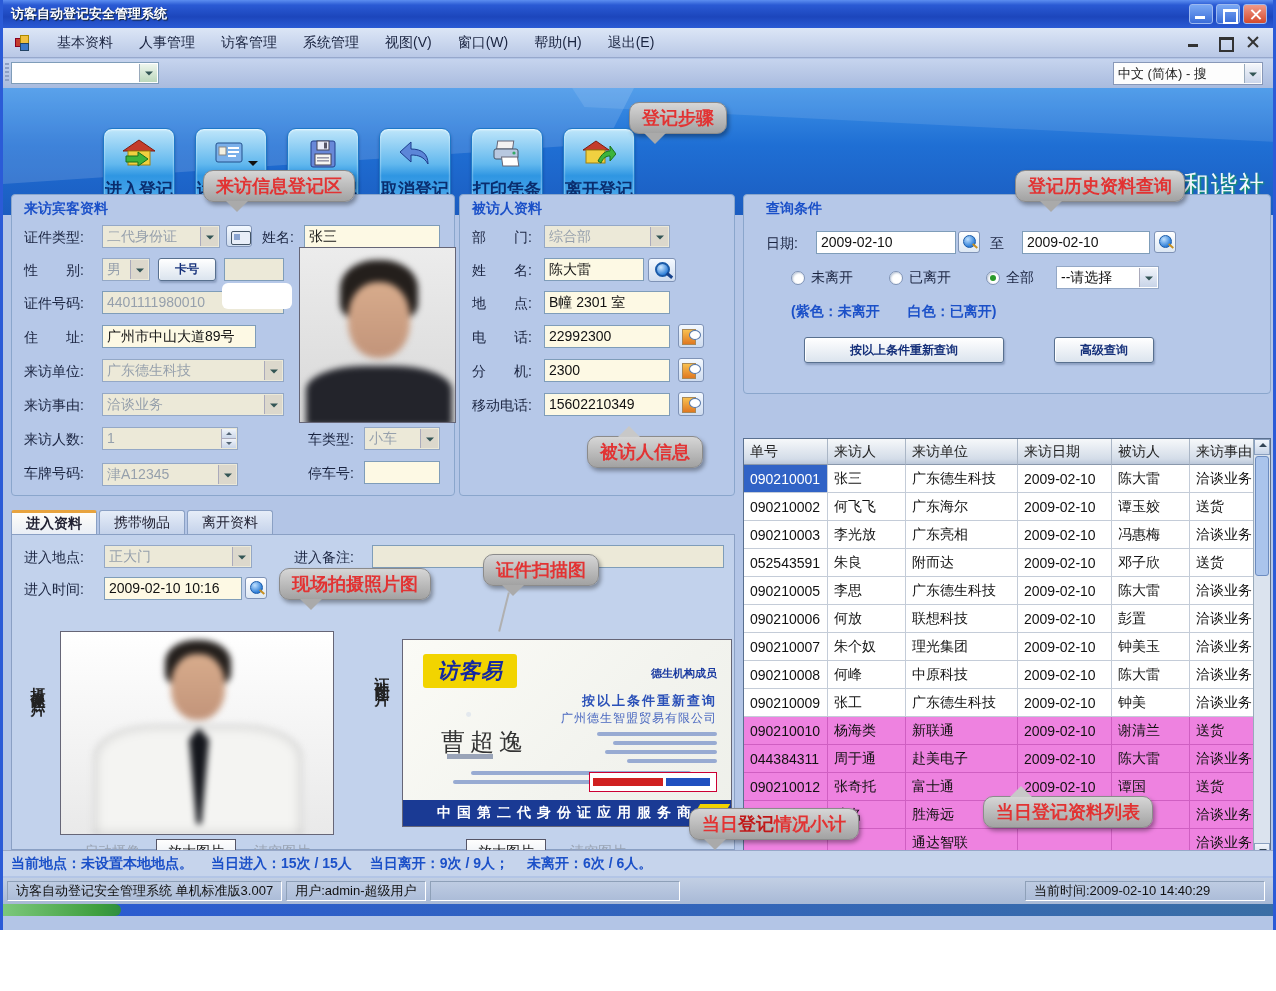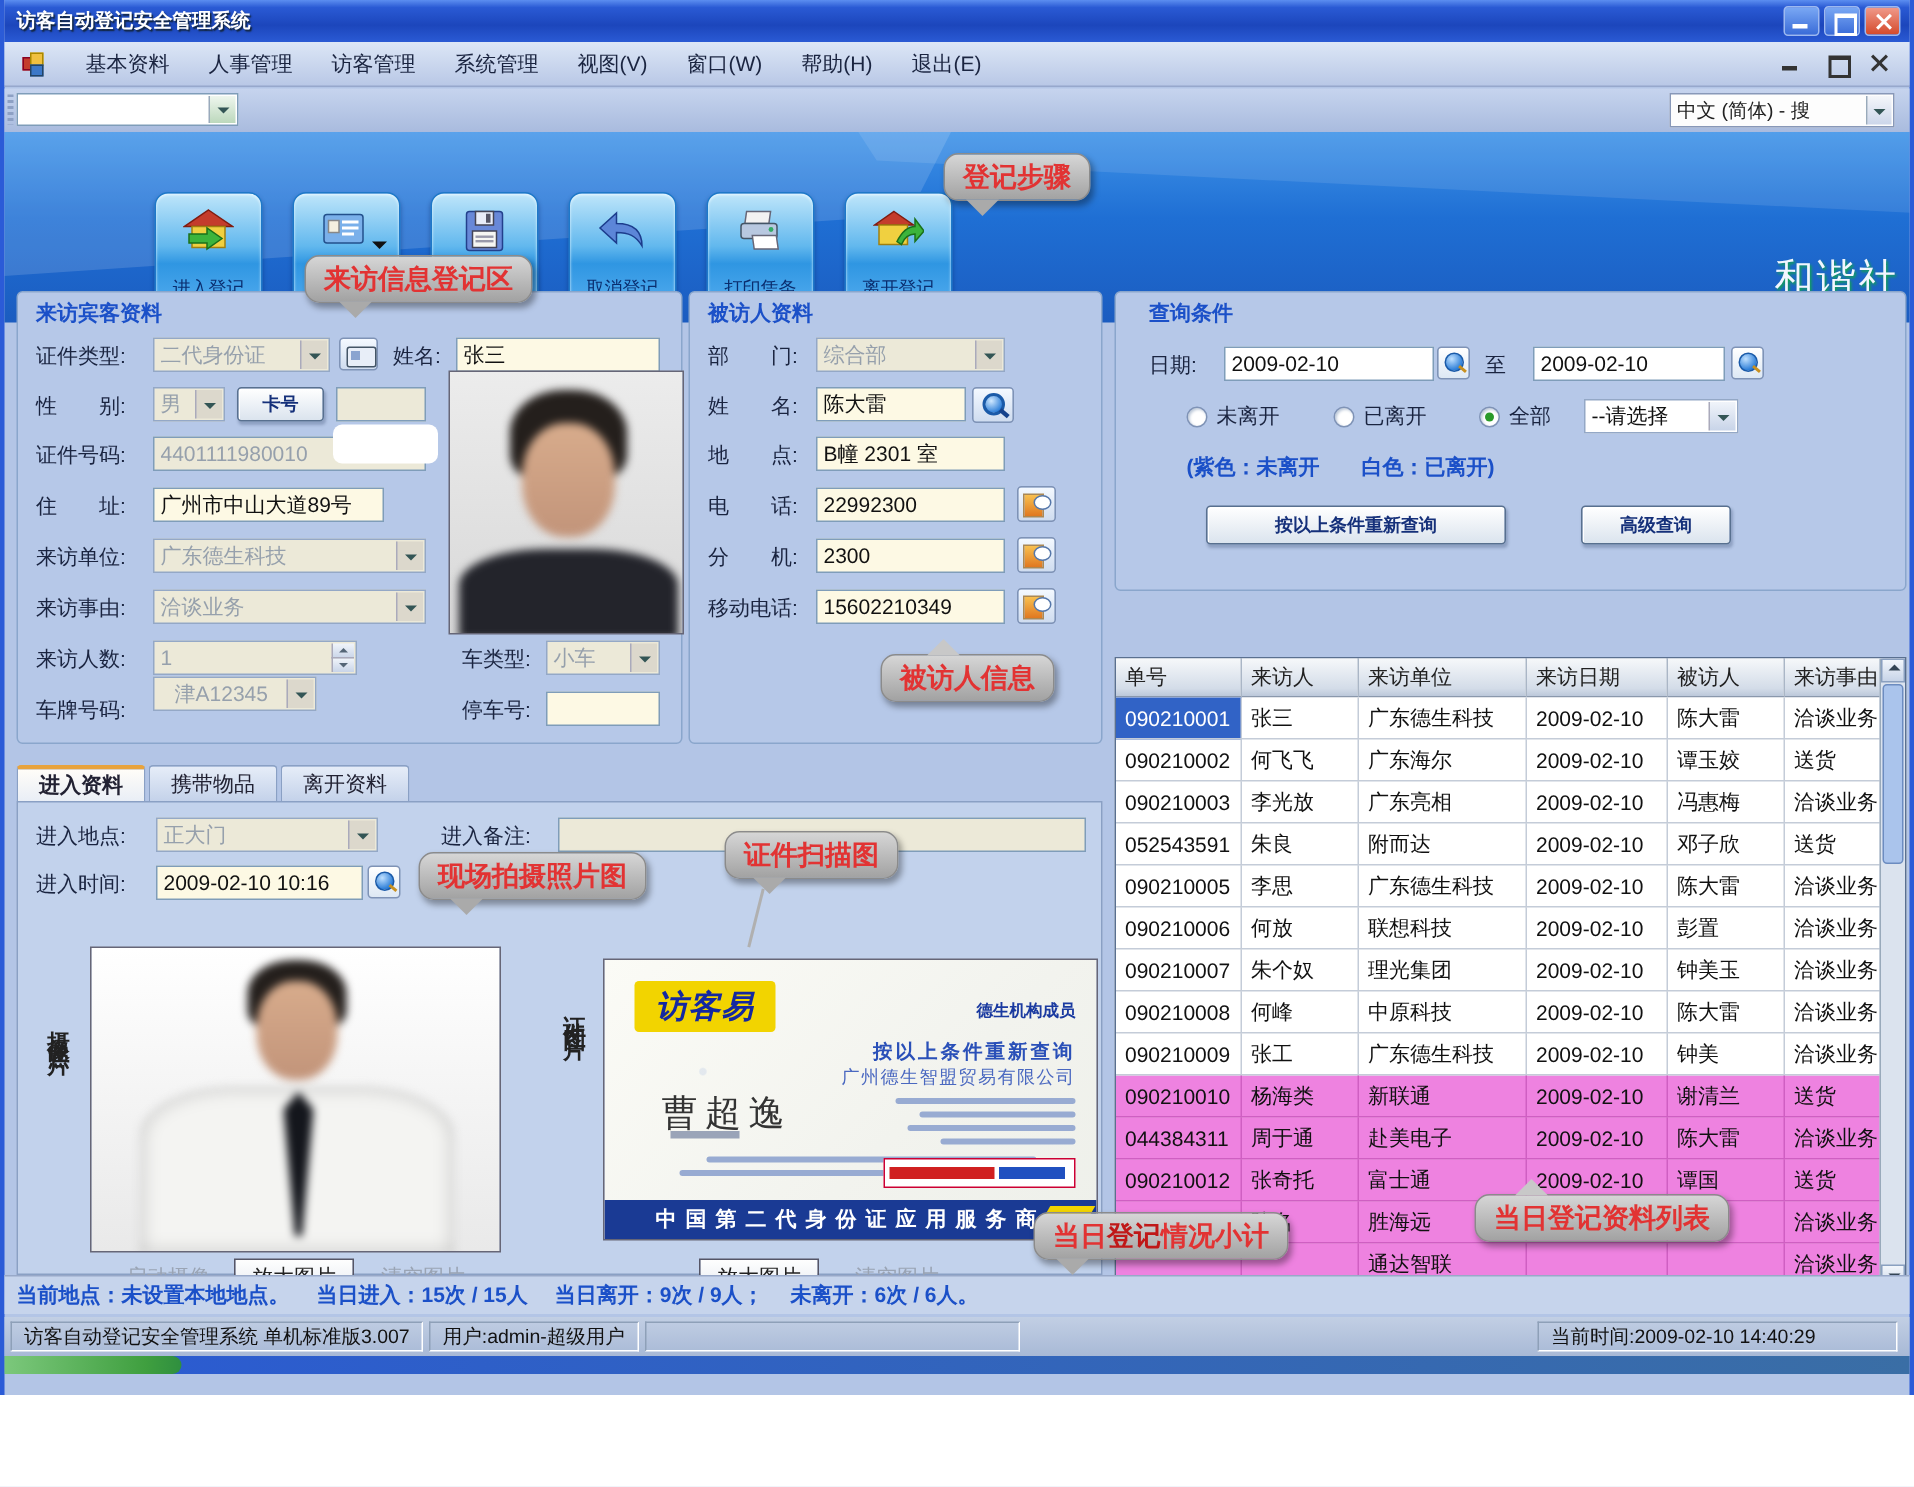--- a/index.html
+++ b/index.html
@@ -58,21 +58,21 @@
   .band .shine1 { position:absolute; left:-80px; top:-40px; width:700px; height:120px;
     background:rgba(255,255,255,.14); transform:skew(-30deg) rotate(-4deg); }
   .band .shine2 { position:absolute; left:560px; top:-70px; width:800px; height:110px;
     background:rgba(255,255,255,.10); transform:skew(35deg) rotate(3deg); }
   .brand { position:absolute; right:6px; top:48px; color:#f2f6ff; font-size:26px; letter-spacing:2px;
     text-shadow:1px 1px 2px #1a4; white-space:nowrap;margin-top:32px; }
   .bigbtn { position:absolute; top:40px; width:72px; height:80px; border-radius:9px; cursor:pointer;
     background:linear-gradient(180deg,#bfe6fa 0%,#62b8ee 45%,#2f96e2 60%,#55aef0 100%);
     border:1px solid #1e78c8; box-shadow:inset 0 1px 2px #eaf8ff,0 2px 3px rgba(0,30,80,.35);
     display:flex; flex-direction:column; align-items:center; justify-content:flex-end; padding-bottom:6px; }
-  .bigbtn .blabel { font-size:12px; font-weight:normal; color:#0a2d6e; white-space:nowrap; }
+  .bigbtn .blabel { font-size:17px; font-weight:bold; color:#0a2d6e; white-space:nowrap; }
   .bigbtn svg { position:absolute; top:10px; left:50%; transform:translateX(-50%); }
   .ddmark { position:absolute; right:8px; top:32px; width:0; height:0; border:5px solid transparent; border-top-color:#111; border-bottom-width:0; }
 
   
   .groupbox { position:absolute; border:1px solid #8aa6cc; border-radius:4px; background:#b6c8e8; }
   .gtitle { position:absolute; left:12px; top:5px; color:#1b50c8; font-weight:bold; font-size:14px; }
   .flabel { position:absolute; font-size:14px; color:#1a2440; white-space:pre; }
   .tfield { position:absolute; height:23px; border:1px solid #7f9db9; background:#fdf9e4;
     font-size:14px; color:#111; padding:2px 4px; white-space:nowrap; overflow:hidden; }
   .tfield.white { background:#fff; }
@@ -385,21 +385,21 @@
     <span class="flabel" style="left:12px; top:236px;">来访人数:</span>
     <span class="spin" style="left:90px; top:232px; width:136px;">
       <span>1</span><span class="up"></span><span class="dn"></span></span>
     <span class="flabel" style="left:296px; top:236px;">车类型:</span>
     <span class="combo dis" style="left:352px; top:232px; width:76px;">
       <span>小车</span><span class="arrowbox">
             <span class="arr-down"></span>
           </span></span>
 
     <span class="flabel" style="left:12px; top:270px;">车牌号码:</span>
-    <span class="combo dis" style="left:90px; top:256px; width:109px;text-align:center;">
+    <span class="combo dis" style="left:90px; top:268px; width:136px;">
       <span>津A12345</span><span class="arrowbox">
             <span class="arr-down"></span>
           </span></span>
     <span class="flabel" style="left:296px; top:270px;">停车号:</span>
     <span class="tfield" style="left:352px; top:266px; width:76px;"></span>
 
     <div class="photo-frame portrait-bg" style="left:287px; top:52px; width:157px; height:176px;">
       <div class="blurwrap">
         <div class="p-hair" style="left:40px; top:12px; width:78px; height:62px;"></div>
         <div class="p-face" style="left:48px; top:34px; width:62px; height:76px;"></div>
@@ -678,20 +678,22 @@
     <span class="seg time">当前时间:2009-02-10 14:40:29</span>
   </div>
   <div class="bottomstrip">
         <span class="green"></span>
       </div>
 
   <div class="callout" style="left:626px; top:102px;">
     <span>登记步骤</span><span class="tail down" style="left:14px;"></span></div>
   <div class="callout" style="left:200px; top:170px;">
     <span>来访信息登记区</span><span class="tail down" style="left:22px;"></span></div>
+  <div class="callout" style="left:1012px; top:170px;">
+    <span>登记历史资料查询</span><span class="tail down" style="left:24px;"></span></div>
   <div class="callout" style="left:584px; top:436px;">
     <span>被访人信息</span><span class="tail up" style="left:30px;"></span></div>
   <div class="callout" style="left:276px; top:568px;">
     <span>现场拍摄照片图</span><span class="tail down" style="left:20px;"></span></div>
   <div class="callout" style="left:480px; top:554px;">
     <span>证件扫描图</span><span class="tail down" style="left:18px;"></span></div>
   <div class="connector" style="left:500px; top:592px; height:40px; transform:rotate(14deg);"></div>
   <div class="callout" style="left:686px; top:808px;">
     <span>当日</span><span style="color:#c01818;">登记</span><span>情况小计</span>
     <span class="tail down" style="left:14px;"></span></div>

